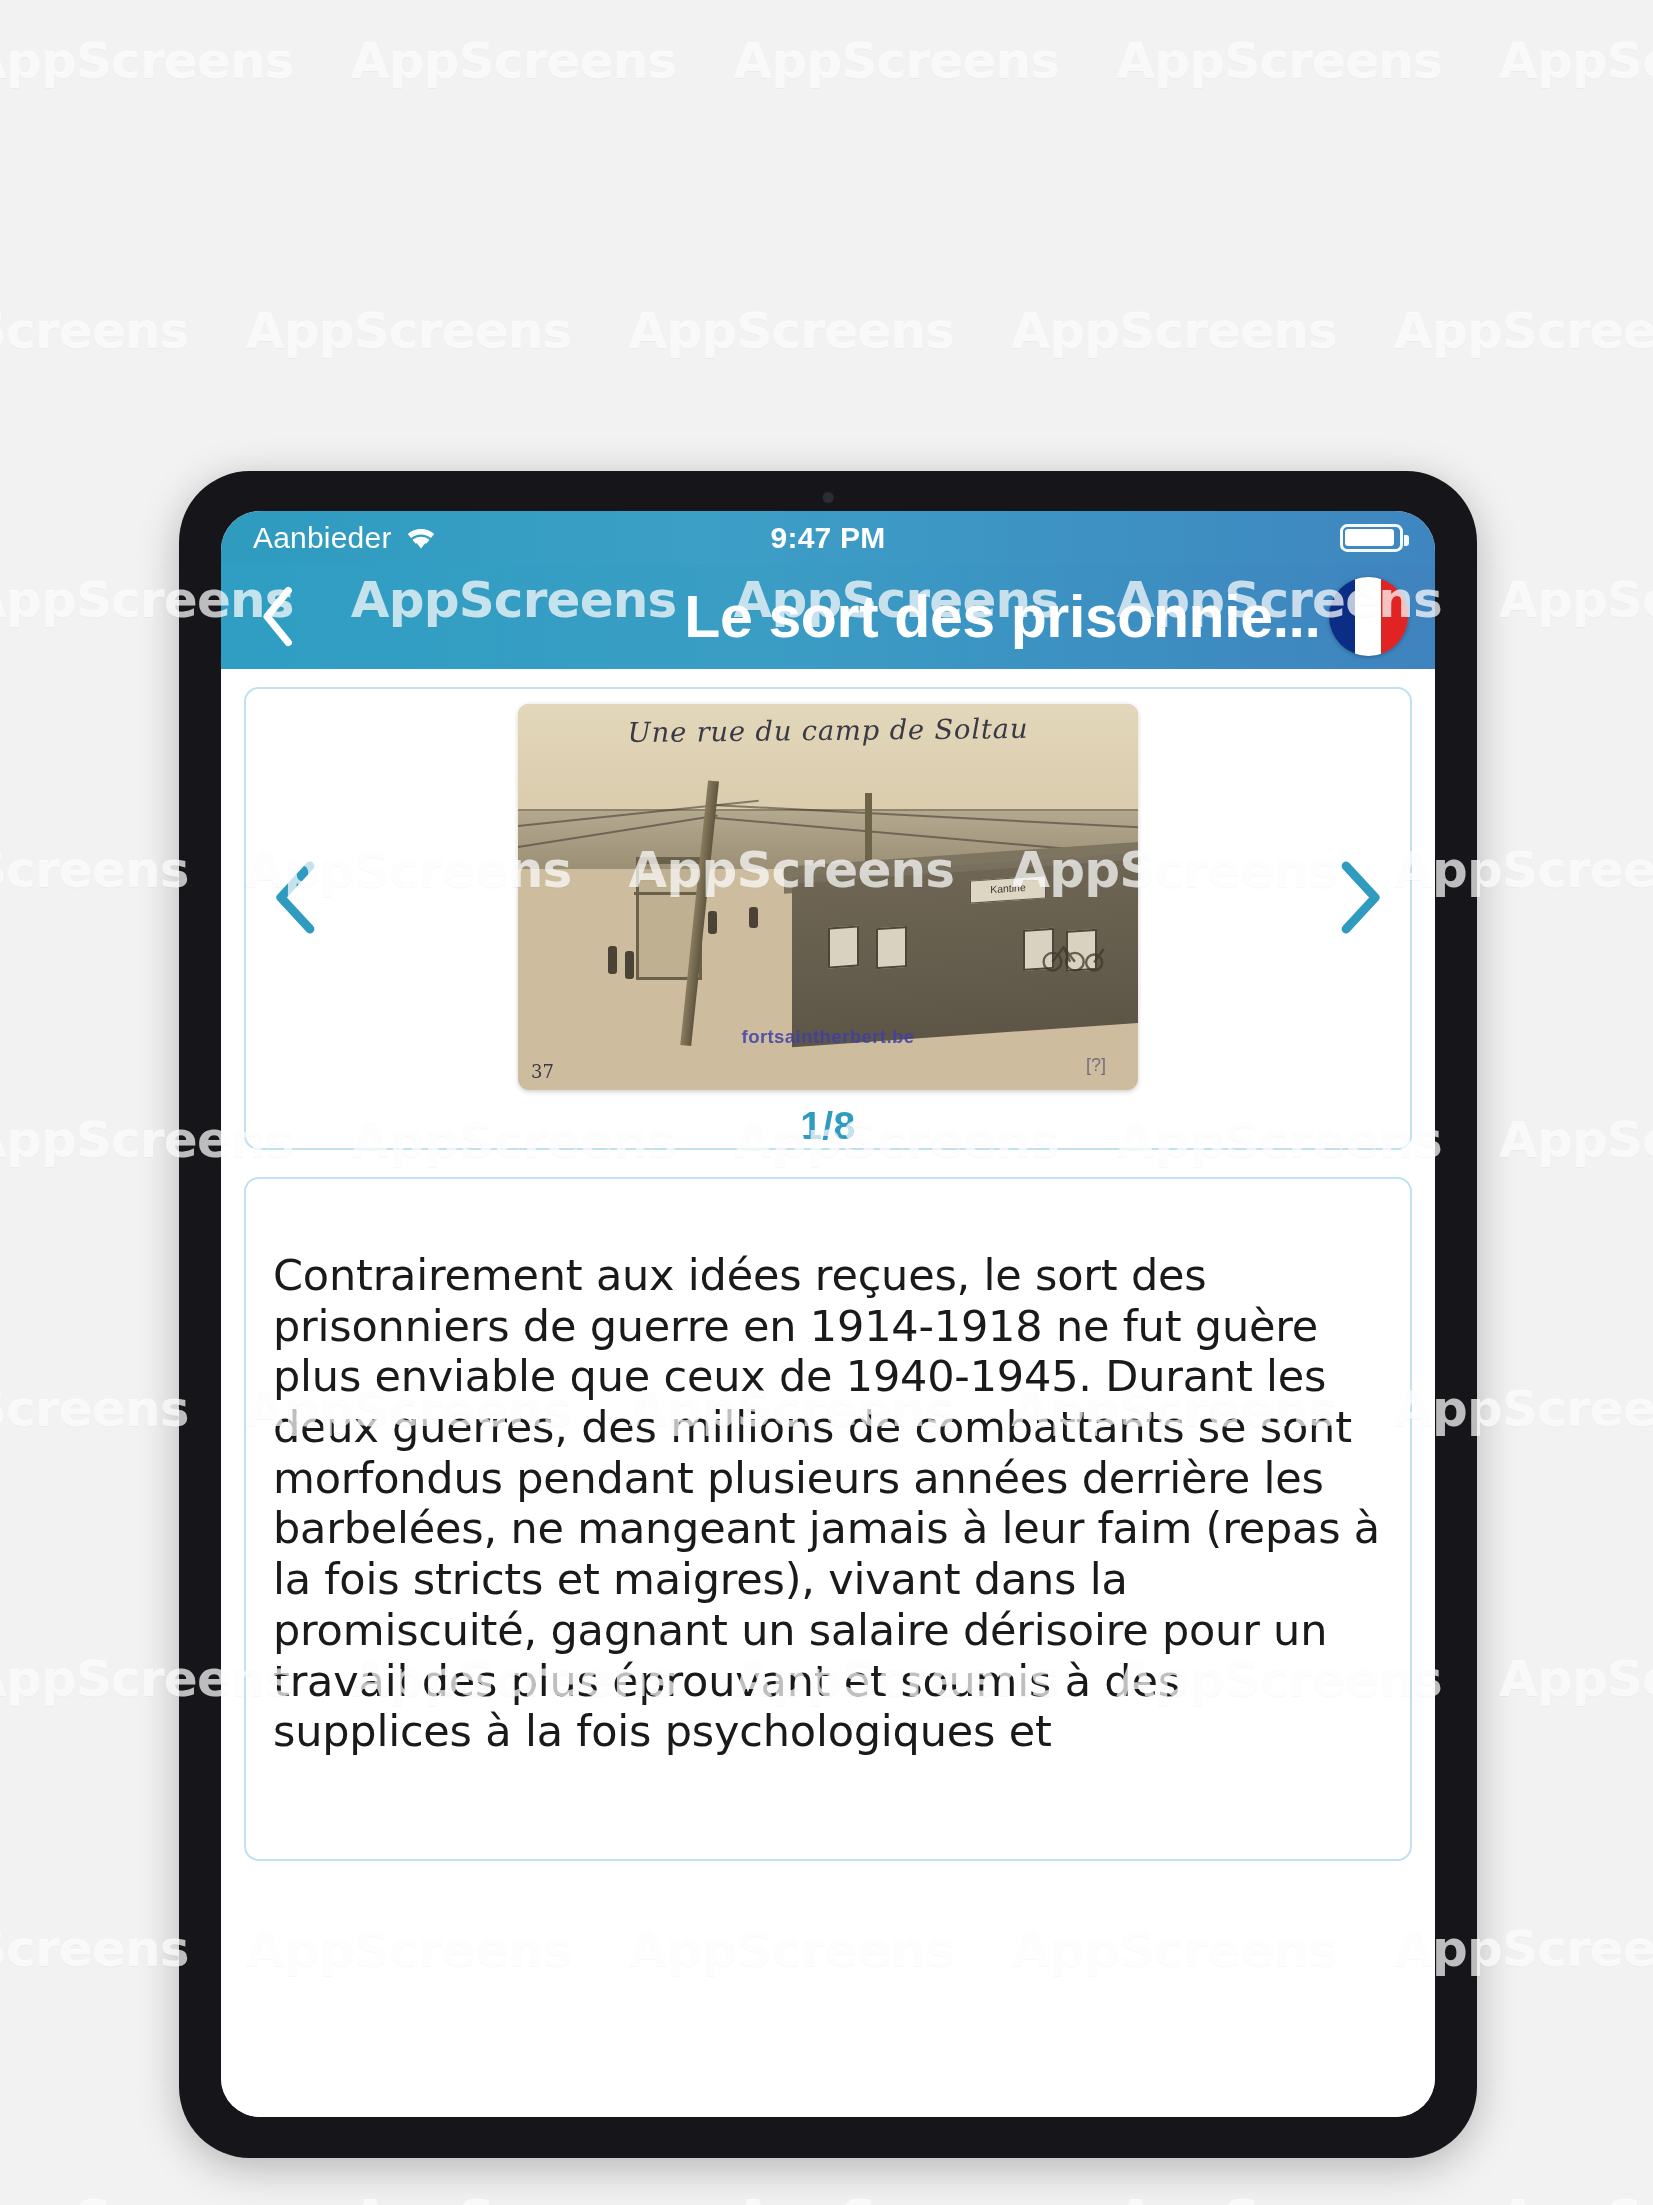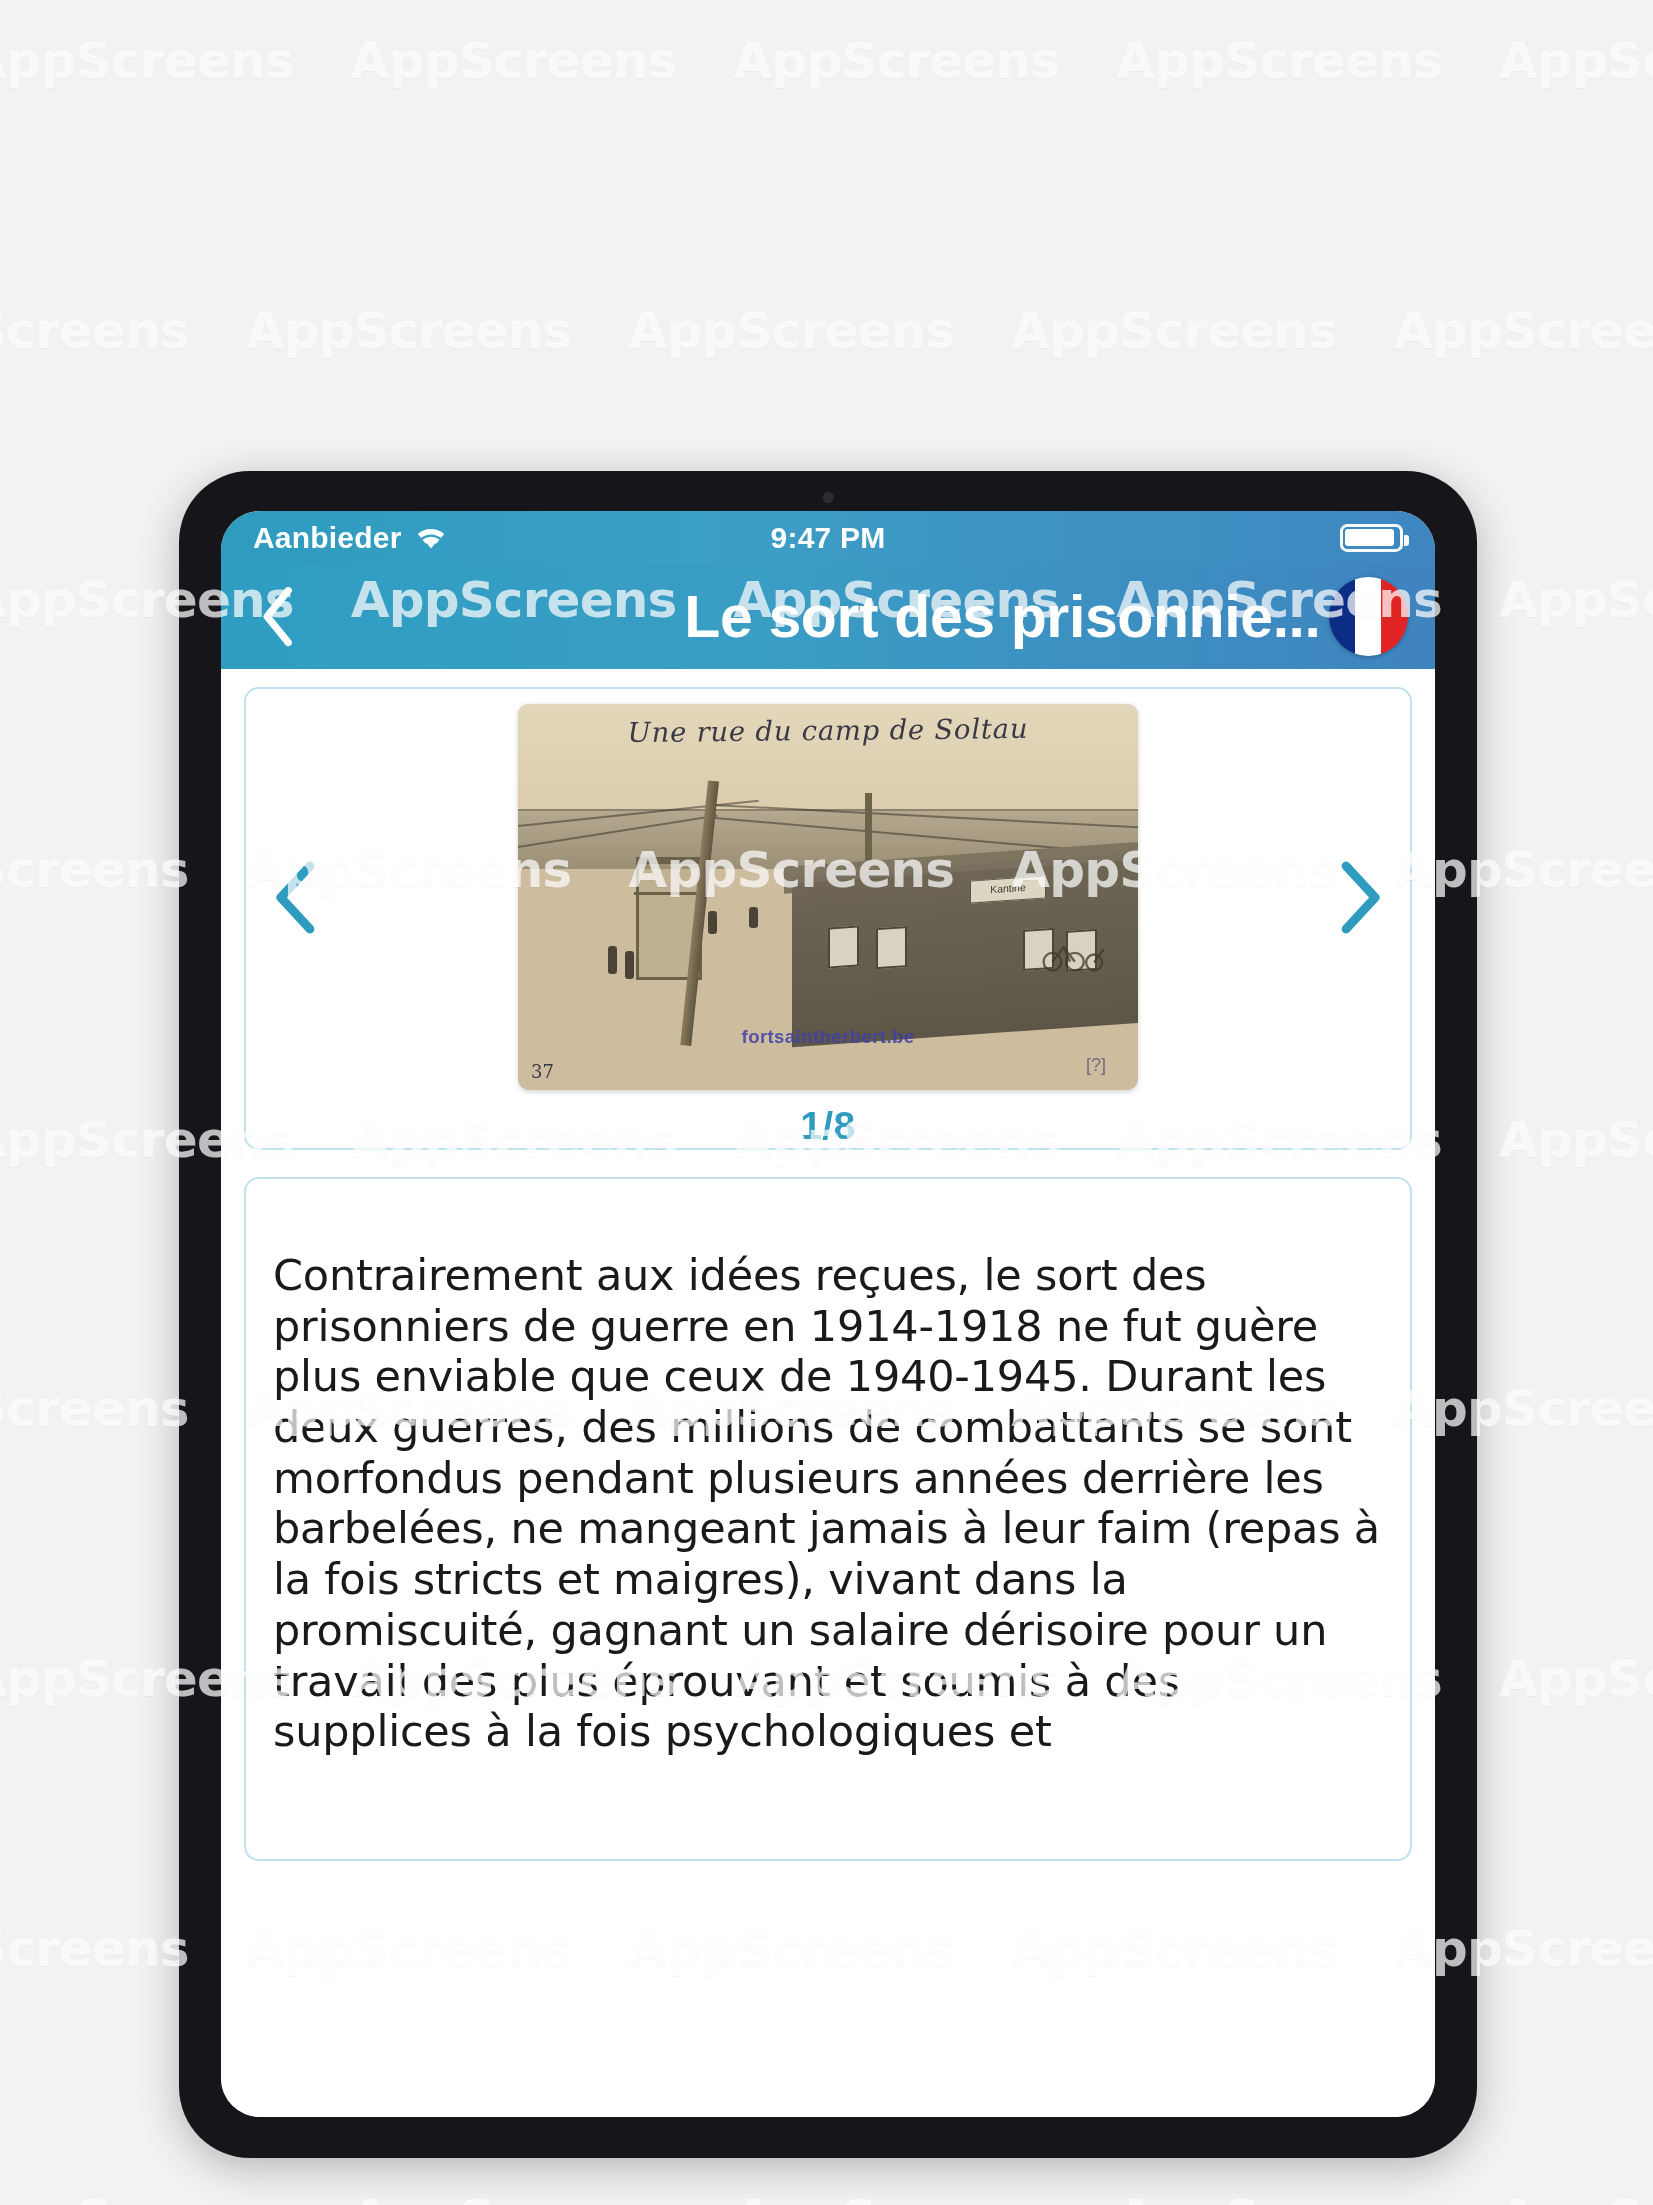--- a/index.html
+++ b/index.html
@@ -95,21 +95,21 @@
     box-sizing: border-box;
     font-size: 29px;
   }
   .status-left {
     display: flex;
     align-items: center;
     gap: 11.3px;
   }
   .carrier {
     font-size: 30px;
-    font-weight: 700;
+    font-weight: 400;
     letter-spacing: 0.2px;
   }
   .wifi-icon svg { display: block; }
   .status-center {
     position: absolute;
     left: 0; right: 0;
     text-align: center;
     font-size: 30px;
     font-weight: 600;
     letter-spacing: 0.2px;

